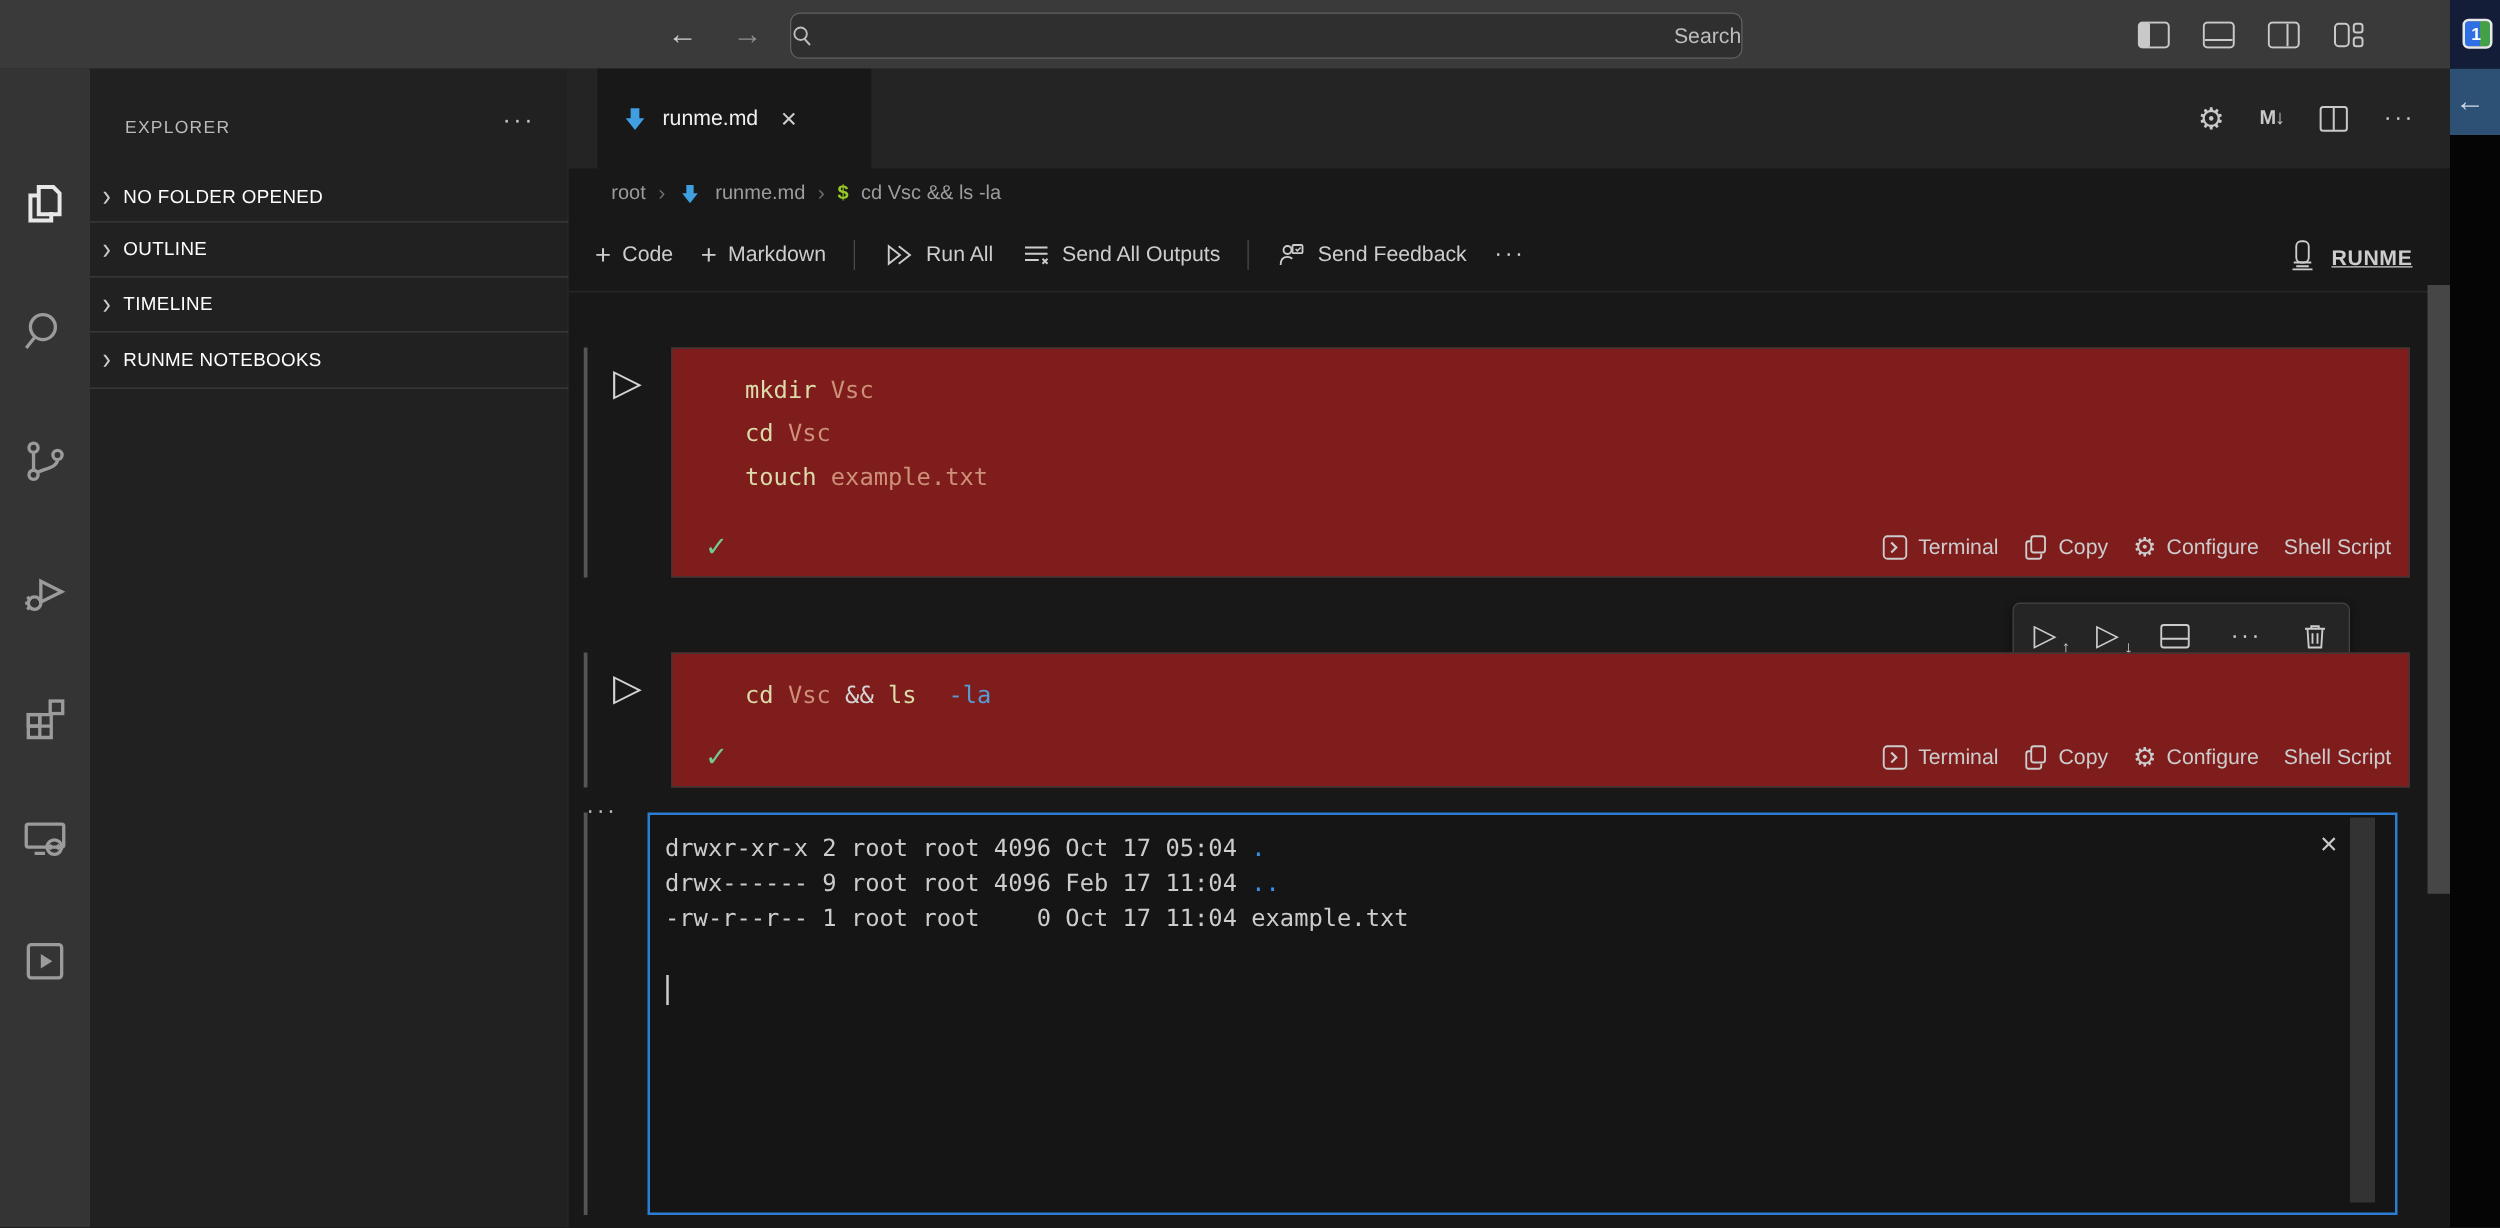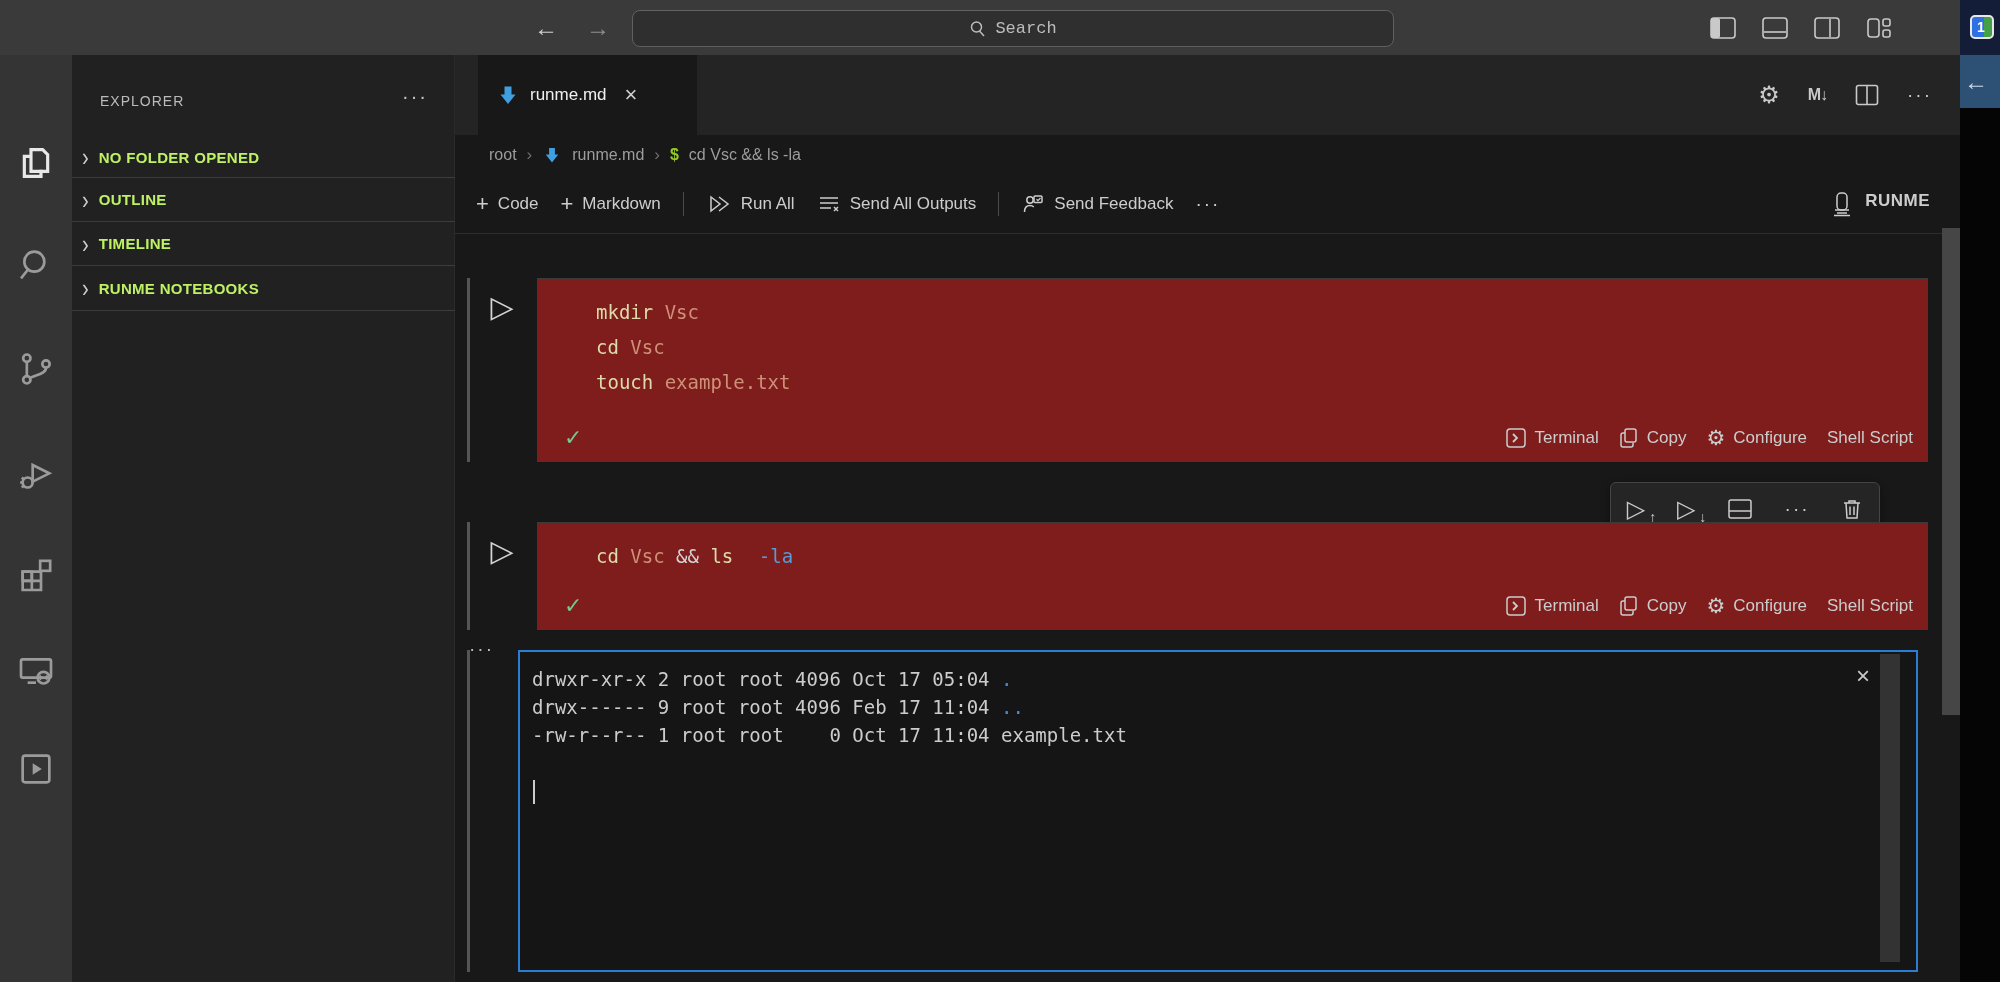--- a/index.html
+++ b/index.html
@@ -10,22 +10,22 @@
   }
   .abs{position:absolute;}
   svg{display:block;}
 
   
   .titlebar{left:0;top:0;width:1960px;height:55px;background:#3a3a3a;}
   .nav-arrow{top:0;height:55px;display:flex;align-items:center;font-size:24px;color:#d0d0d0;cursor:default;}
   .nav-back{left:534px;}
   .nav-fwd{left:586px;color:#8f8f8f;}
   .searchbox{left:632px;top:10px;width:760px;height:35px;background:#2f2f2f;
-    border:1px solid #606060;border-radius:8px;display:flex;align-items:center;justify-content:center;gap:8px;
-    color:#bdbdbd;font-size:17px;font-family:Liberation Mono, monospace;}
+    border:1px solid #606060;border-radius:8px;display:flex;align-items:center;justify-content:space-between;gap:8px;
+    color:#bdbdbd;font-size:17px;}
   .layouticons{right:68px;top:0;height:55px;display:flex;align-items:center;gap:26px;}
   .layouticons svg{stroke:#c9c9c9;}
 
   
   .sidewin{left:1960px;top:0;width:40px;height:982px;background:#050505;overflow:hidden;}
   .sidewin-top{left:0;top:0;width:40px;height:55px;background:#141d38;}
   .sidewin-appicon{left:10px;top:15px;width:24px;height:24px;border-radius:5px;border:2px solid #e8e8e8;
     background:linear-gradient(90deg,#2f6fe4 0 62%,#43a047 62% 100%);box-sizing:border-box;
     color:#ffffff;font-size:14px;font-weight:bold;display:flex;align-items:center;justify-content:flex-start;padding-left:5px;}
   .sidewin-row{left:0;top:55px;width:40px;height:53px;background:#2d5175;display:flex;align-items:center;
@@ -37,21 +37,21 @@
   .ab-item svg{stroke:#9b9b9b;fill:none;stroke-width:1.6;}
   .ab-item.active svg{stroke:#e8e8e8;stroke-width:1.9;}
 
   
   .sidebar{left:72px;top:55px;width:383px;height:927px;background:#212121;border-right:1px solid #2a2a2a;box-sizing:border-box;}
   .sb-header{left:0;top:0;width:100%;height:80px;}
   .sb-title{left:28px;top:38px;font-size:14px;letter-spacing:1px;color:#bbbbbb;}
   .sb-more{right:26px;top:30px;font-size:20px;color:#c5c5c5;letter-spacing:2px;cursor:default;}
   .sb-row{left:0;width:383px;height:44px;display:flex;align-items:center;gap:10px;padding-left:10px;box-sizing:border-box;}
   .sb-row .chev{color:#cccccc;font-size:20px;transform:scaleY(1.25);line-height:1;}
-  .sb-row .lbl{font-size:15px;font-weight:bold;color:#bef264;letter-spacing:.3px;}
+  .sb-row .lbl{font-size:15px;font-weight:normal;color:#ffffff;letter-spacing:.3px;}
   .sb-r1{top:80px;}
   .sb-r2{top:122px;border-top:1px solid #3c3c3c;}
   .sb-r3{top:166px;border-top:1px solid #3c3c3c;}
   .sb-r4{top:210px;border-top:1px solid #3c3c3c;border-bottom:1px solid #3c3c3c;height:46px;}
 
   
   .tabstrip{left:455px;top:55px;width:1505px;height:80px;background:#242424;}
   .tab{left:23px;top:0;width:219px;height:80px;background:#181818;display:flex;align-items:center;padding-left:18px;box-sizing:border-box;gap:10px;}
   .tab-label{font-size:17px;color:#f0f0f0;}
   .tab-close{font-size:22px;color:#cfcfcf;margin-left:8px;cursor:default;}
@@ -60,21 +60,21 @@
   .ea-md{font-size:16px;font-weight:bold;letter-spacing:-1px;}
   .breadcrumbs{left:455px;top:135px;width:1505px;height:40px;background:#181818;display:flex;align-items:center;gap:10px;padding-left:34px;box-sizing:border-box;font-size:16px;color:#9d9d9d;}
   .bc-sep{color:#6e6e6e;font-size:17px;}
   .bc-prompt{color:var(--c-prompt,#96c927);font-weight:bold;}
   .nbtoolbar{left:455px;top:175px;width:1505px;height:59px;background:#181818;border-bottom:1px solid #2e2e2e;box-sizing:border-box;
     display:flex;align-items:center;gap:22px;padding:0 30px 0 21px;font-size:17px;color:#cdcdcd;}
   .tb-item{display:flex;align-items:center;gap:9px;cursor:default;white-space:nowrap;}
   .tb-plus{font-size:22px;color:#cdcdcd;line-height:1;}
   .tb-sep{width:1px;height:24px;background:#4a4a4a;}
   .tb-dots{font-size:19px;letter-spacing:2px;}
-  .tb-right{margin-left:auto;display:flex;align-items:flex-start;gap:12px;font-weight:bold;letter-spacing:.5px;}
+  .tb-right{margin-left:auto;display:flex;align-items:flex-end;gap:12px;font-weight:bold;letter-spacing:.5px;text-decoration:underline;}
   .nbtoolbar svg{stroke:#cdcdcd;fill:none;stroke-width:1.5;}
 
   
   .canvas{left:455px;top:234px;width:1505px;height:748px;background:#181818;}
   .focusbar{width:3px;background:#555555;}
   .fb1{left:12px;top:44px;height:184px;}
   .fb2{left:12px;top:288px;height:108px;}
   .fb3{left:12px;top:416px;height:322px;}
   .runcell{left:30px;width:34px;height:34px;color:#d4d4d4;font-size:30px;line-height:34px;text-align:center;cursor:default;}
   .rc1{top:56px;}

